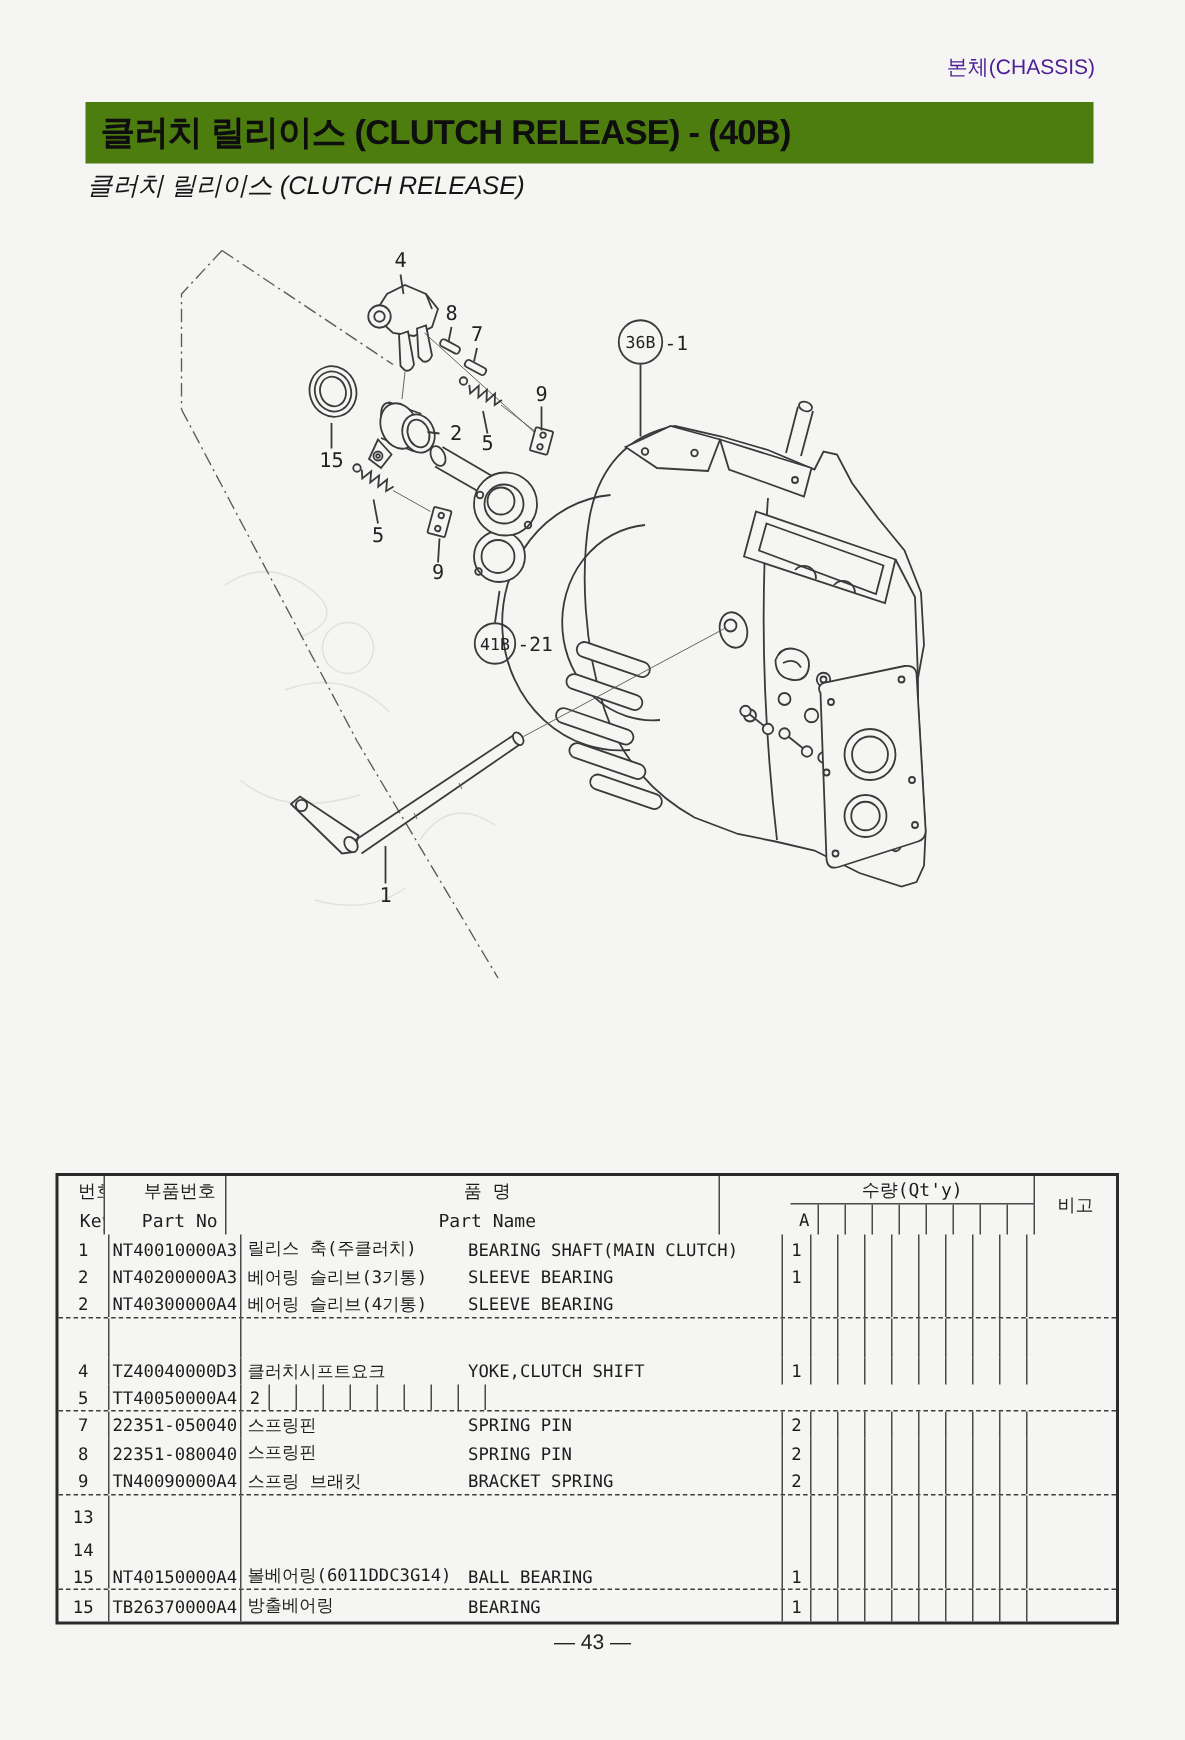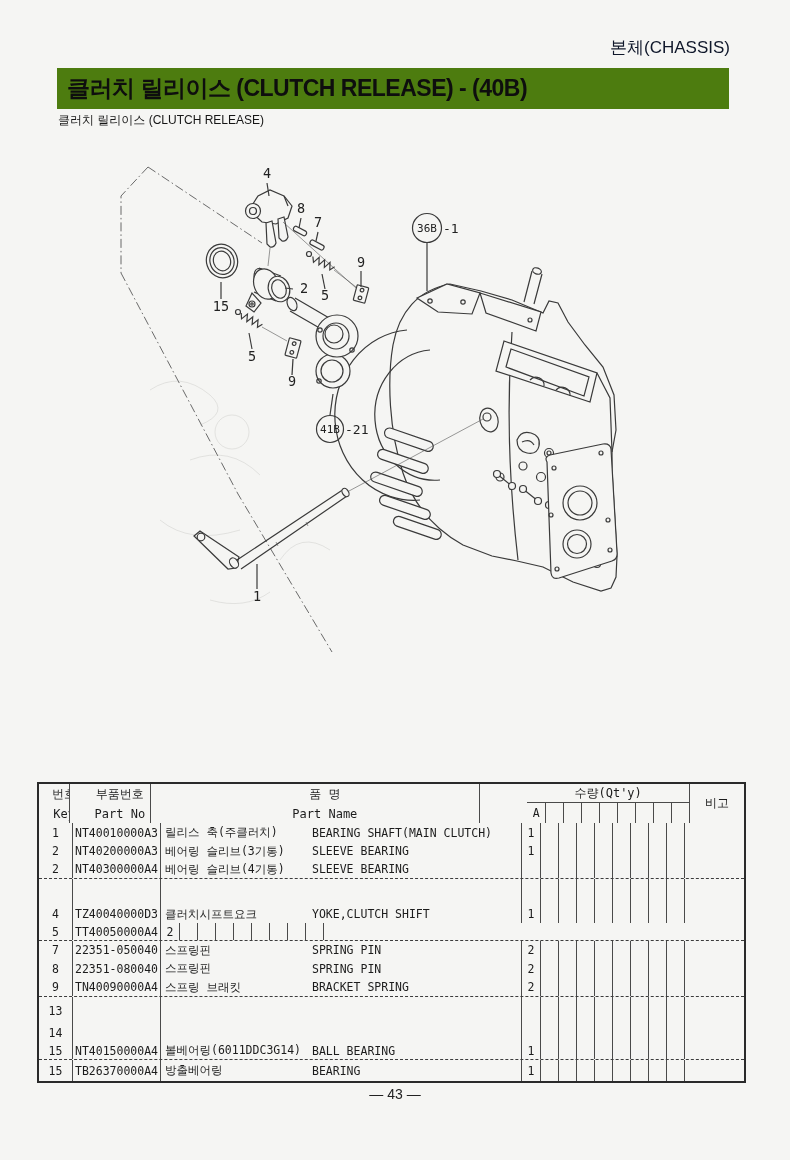--- a/index.html
+++ b/index.html
@@ -1,25 +1,25 @@
 <!DOCTYPE html>
 <html><head>
 <meta charset="utf-8">
 <style>
   html,body{margin:0;padding:0;}
   body{width:790px;height:1160px;position:relative;background:#e9e9e7;
        font-family:"Liberation Sans","DejaVu Sans",sans-serif;color:#1a1a1a;}
   #page{position:absolute;inset:0;background:#f5f5f3;overflow:hidden;}
 
   
-  .corner-label{position:absolute;top:36px;right:60px;font-size:17px;letter-spacing:0px;color:#0f172a;}
+  .corner-label{position:absolute;top:36px;right:60px;font-size:14px;letter-spacing:0px;color:#4c1d95;}
   .title-bar{position:absolute;left:57px;top:68px;width:672px;height:41px;background:#4d7c0f;
              display:flex;align-items:center;}
   .title-bar span{font-weight:700;font-size:23px;letter-spacing:-0.5px;padding-left:10px;color:#0e0e0e;}
-  .subtitle{position:absolute;left:58px;top:112px;font-size:12px;color:#161616;}
+  .subtitle{position:absolute;left:58px;top:112px;font-size:17px;color:#161616;font-style:italic;}
   .footer{position:absolute;left:0;top:1086px;width:100%;text-align:center;font-size:14px;color:#222;}
 
   
   #diagram{position:absolute;left:0;top:0;z-index:1;}
   .ln{stroke:#3a3a3a;stroke-width:1.2;fill:none;}
   .lnw{stroke:#3a3a3a;stroke-width:1.2;fill:#f5f5f3;}
   .thin{stroke:#555;stroke-width:0.6;fill:none;}
   .phantom{stroke:#5a5a5a;stroke-width:0.9;fill:none;stroke-dasharray:9 3 1.5 3;}
   .callout{font-family:"DejaVu Sans Mono",monospace;font-size:13.5px;fill:#222;text-anchor:middle;}
   .bubbletx{font-family:"DejaVu Sans Mono",monospace;font-size:11px;fill:#222;text-anchor:middle;}

